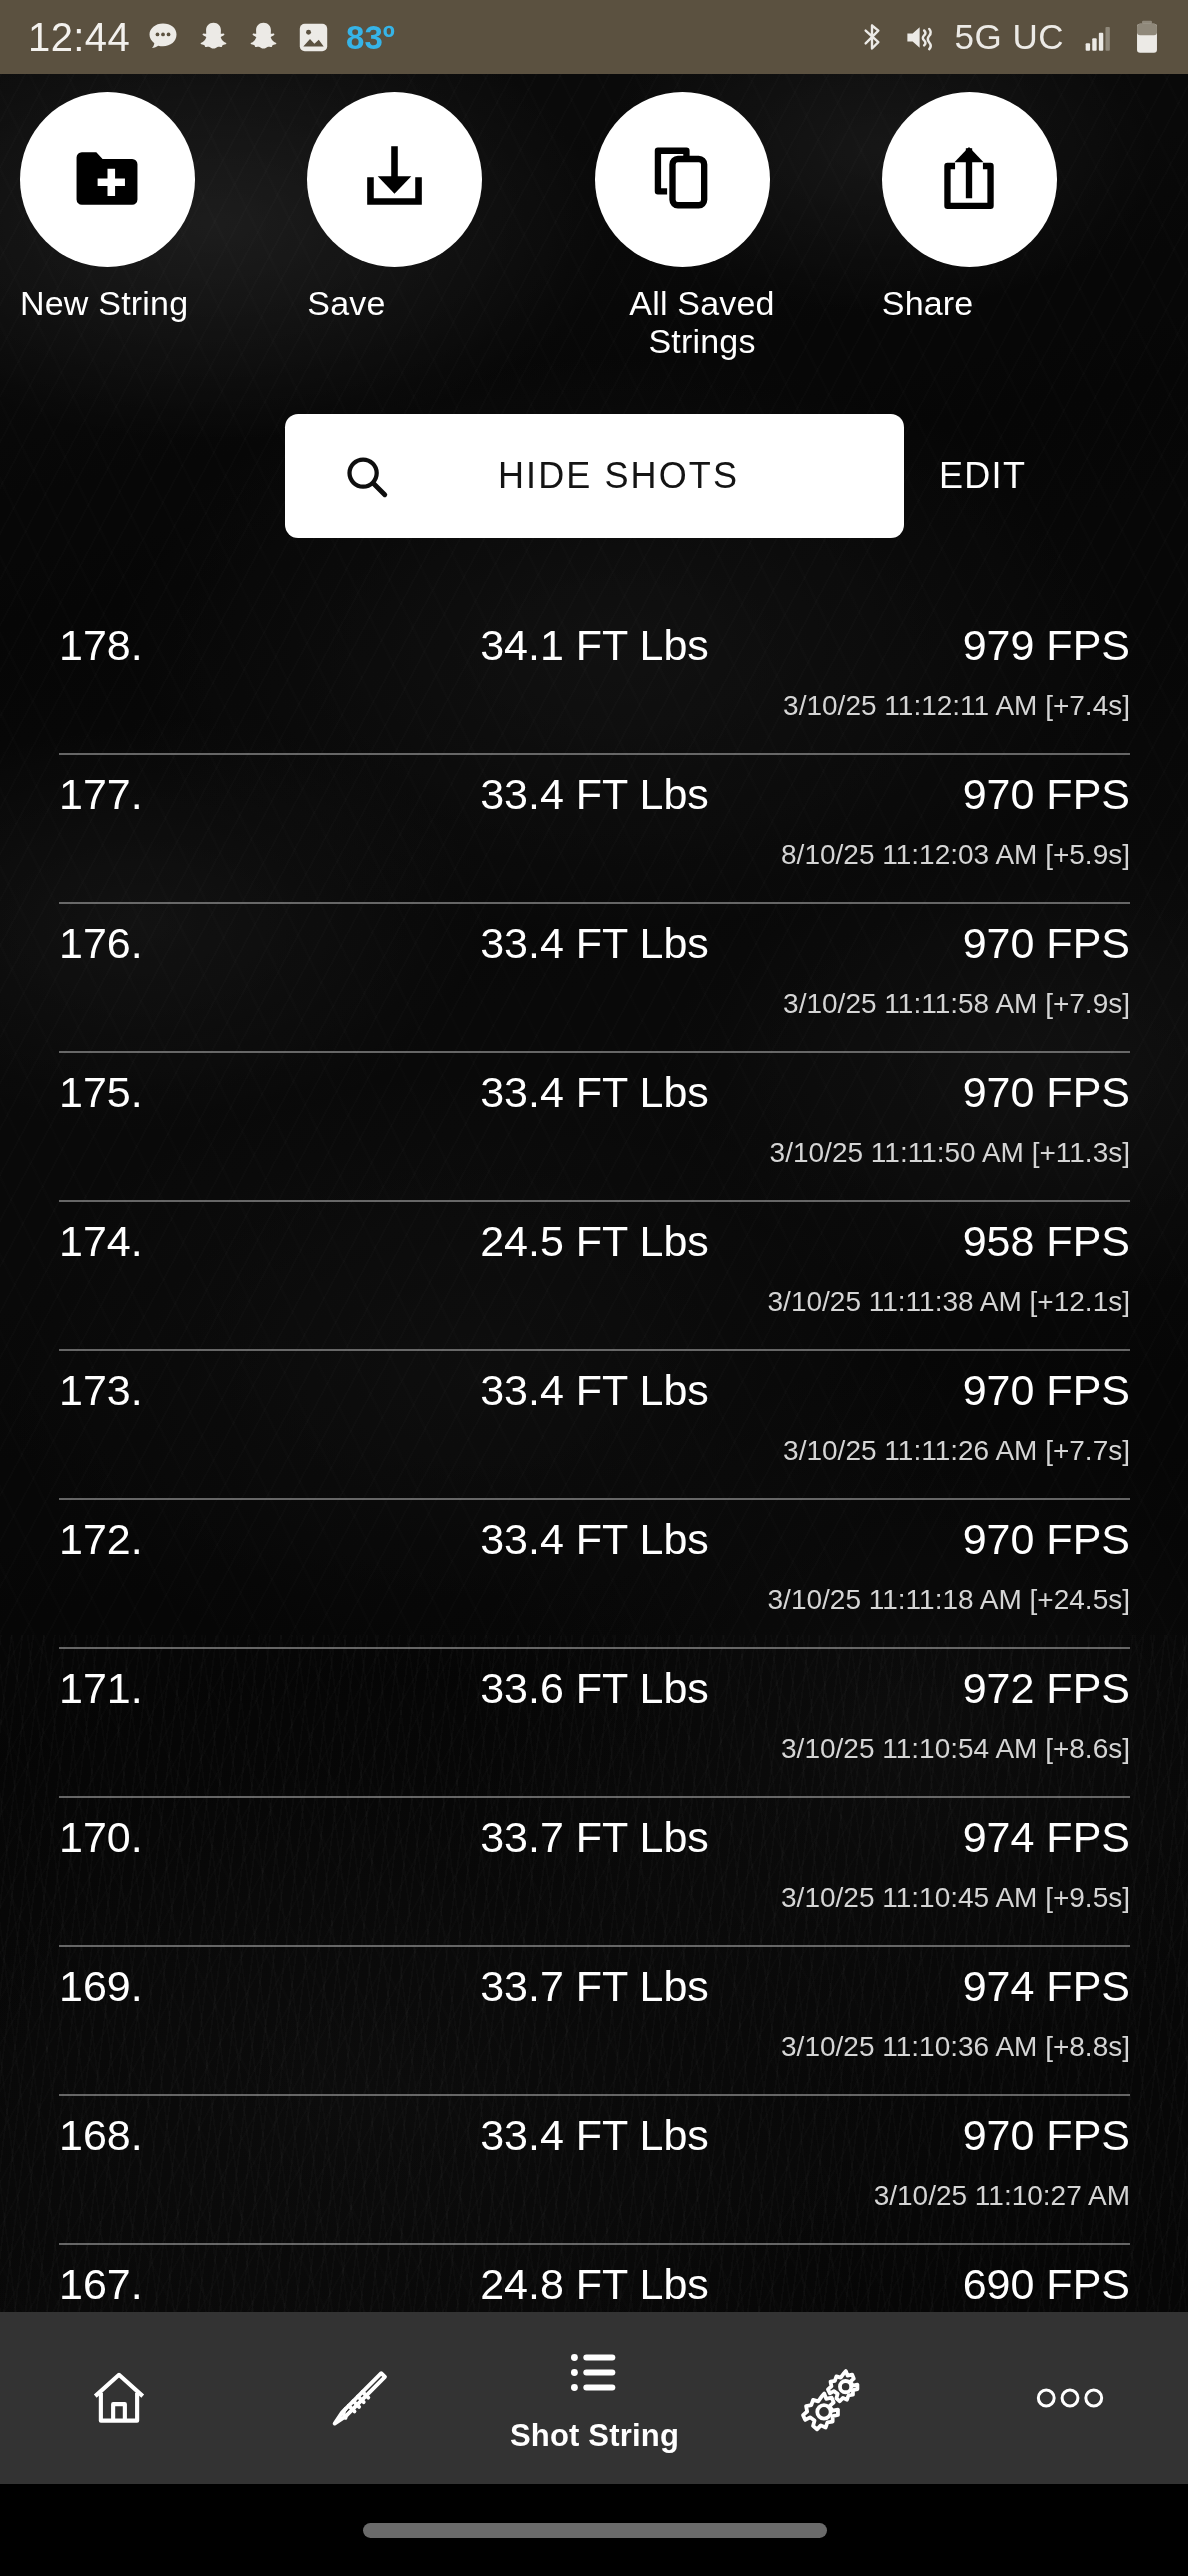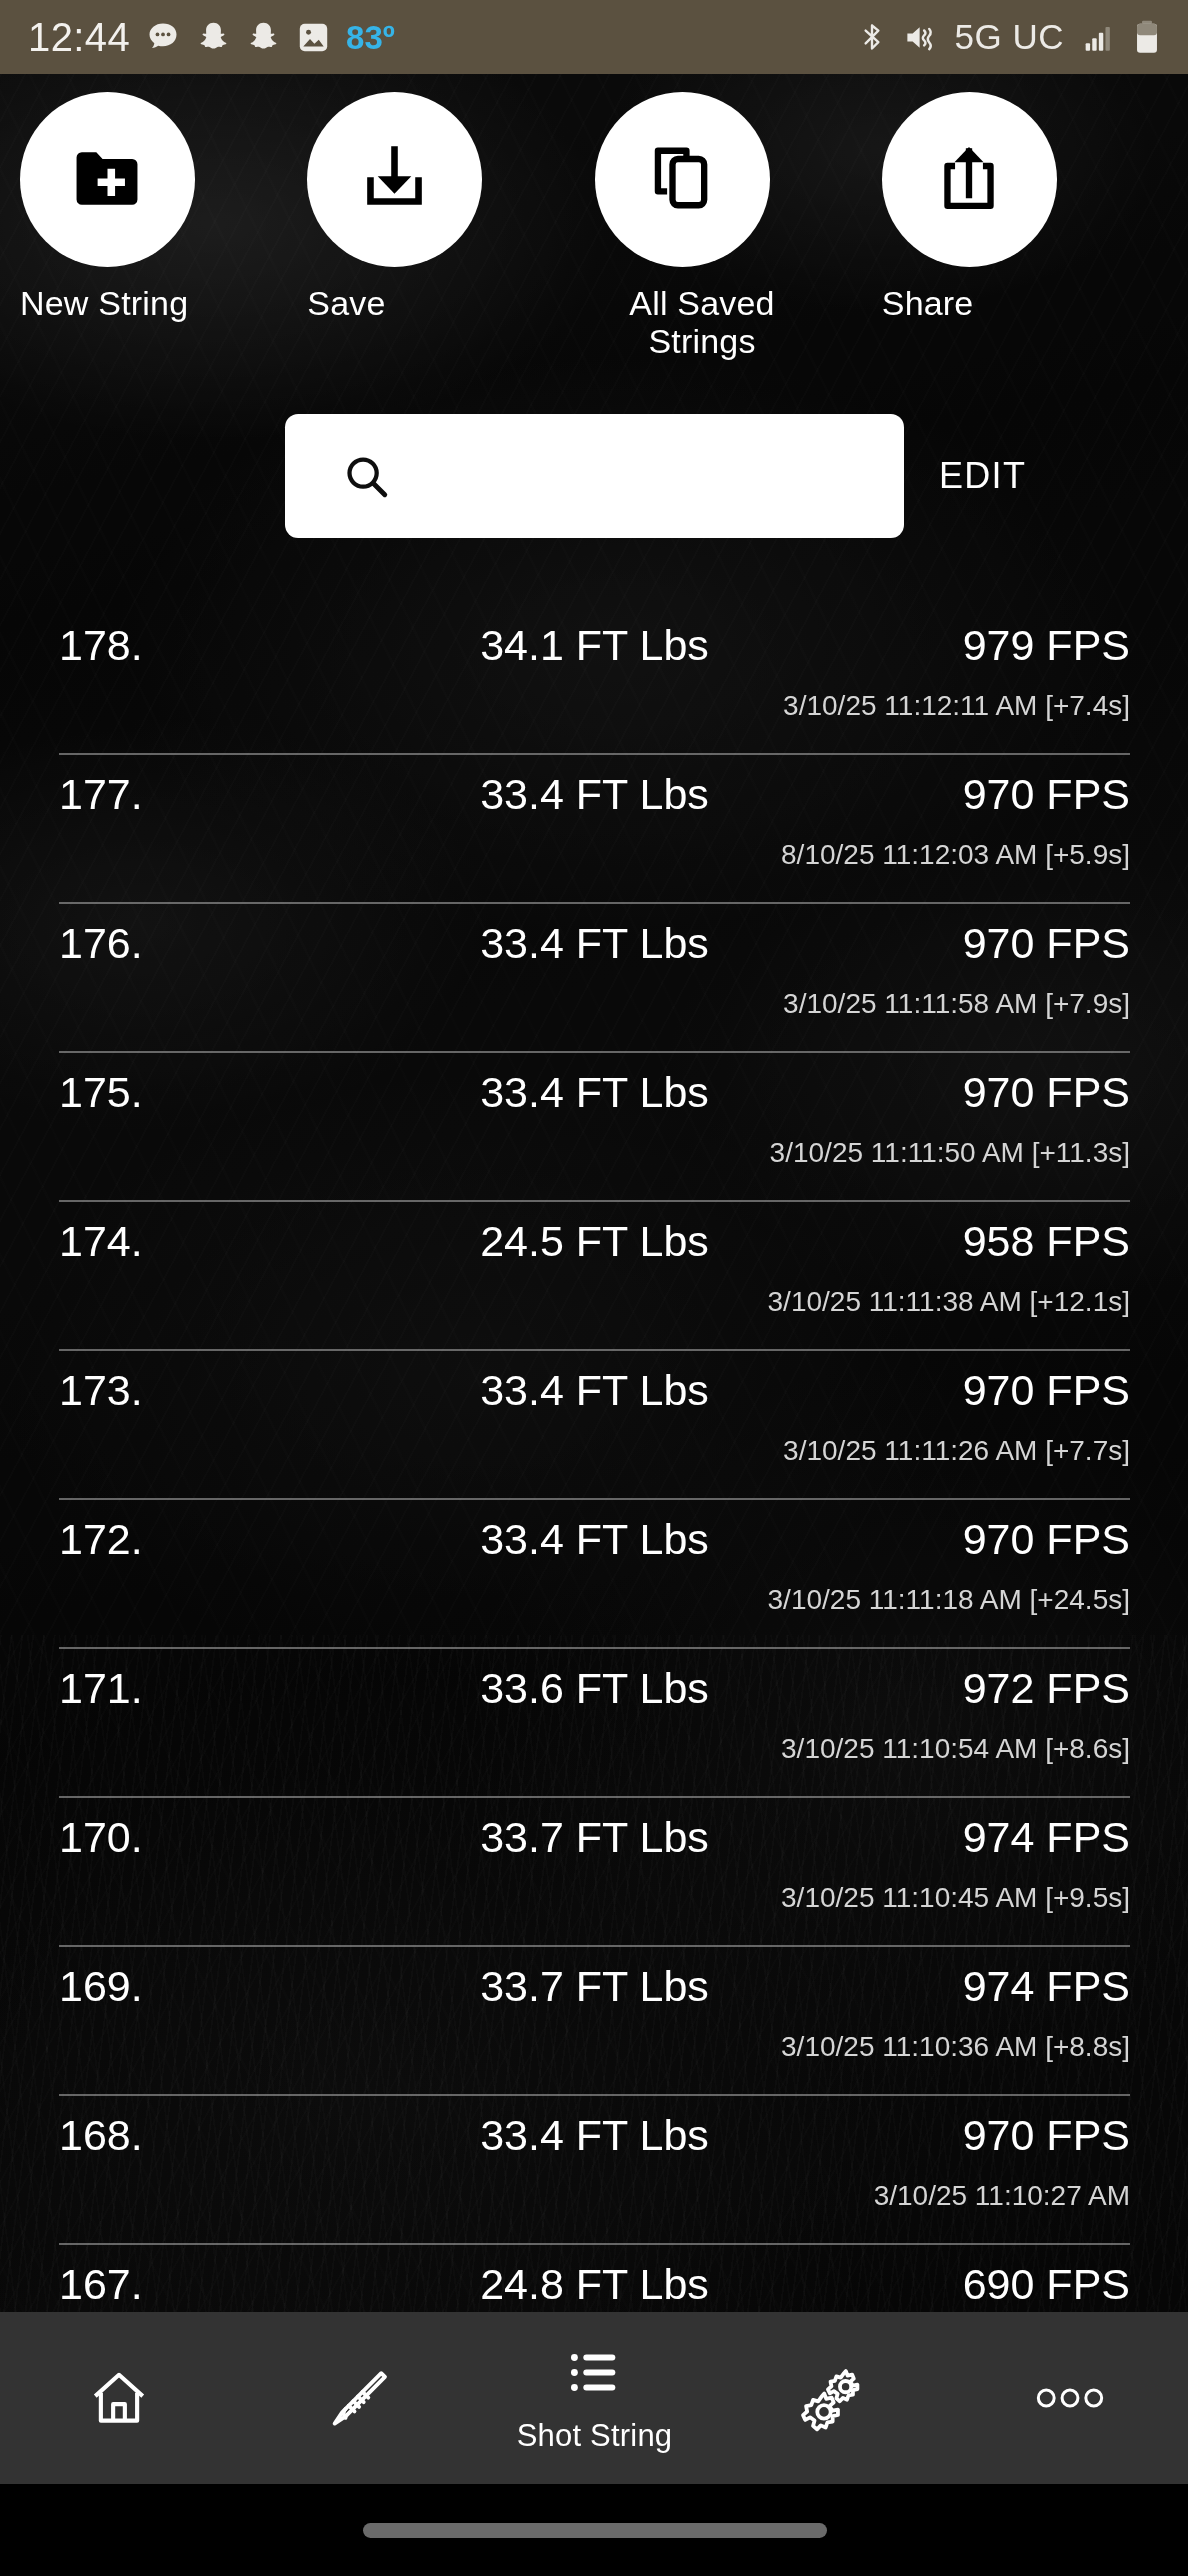--- a/index.html
+++ b/index.html
@@ -181,21 +181,21 @@
     flex:1 1 0;
     height:100%;
     display:flex; flex-direction:column;
     align-items:center; justify-content:center;
     cursor:pointer;
     position:relative;
   }
   .nav-item .nav-icon { display:flex; align-items:center; justify-content:center; height:71px; }
   .nav-label {
     margin-top:10px;
-    color:#ffffff; font-size:31px; font-weight:400;
+    color:#ffffff; font-size:31px; font-weight:700;
     letter-spacing:0.2px;
   }
   .nav-item.has-label .nav-icon { margin-top:-5px; }
 
   
   #home-bar-area {
     position:absolute; left:0; right:0; bottom:0;
     height:92px;
     background:#000000;
     display:flex; align-items:center; justify-content:center;
@@ -338,20 +338,21 @@
     </div>
 
     <div id="search-row">
       <div id="search-pill">
         <span class="mag">
           <svg width="51" height="51" viewBox="0 0 24 24">
             <circle cx="10.4" cy="10.4" r="6.4" fill="none" stroke="#0e0e0e" stroke-width="2.0"></circle>
             <path d="M15.3 15.3L20.6 20.6" stroke="#0e0e0e" stroke-width="2.3" stroke-linecap="round"></path>
           </svg>
         </span>
+        <span id="search-label">HIDE SHOTS</span>
       </div>
       <div id="edit-button">EDIT</div>
     </div>
 
     <div id="shot-list">
         <div class="shot-row">
           <div class="shot-main">
             <div class="shot-index">178.</div>
             <div class="shot-energy">34.1 FT Lbs</div>
             <div class="shot-speed">979 FPS</div>

